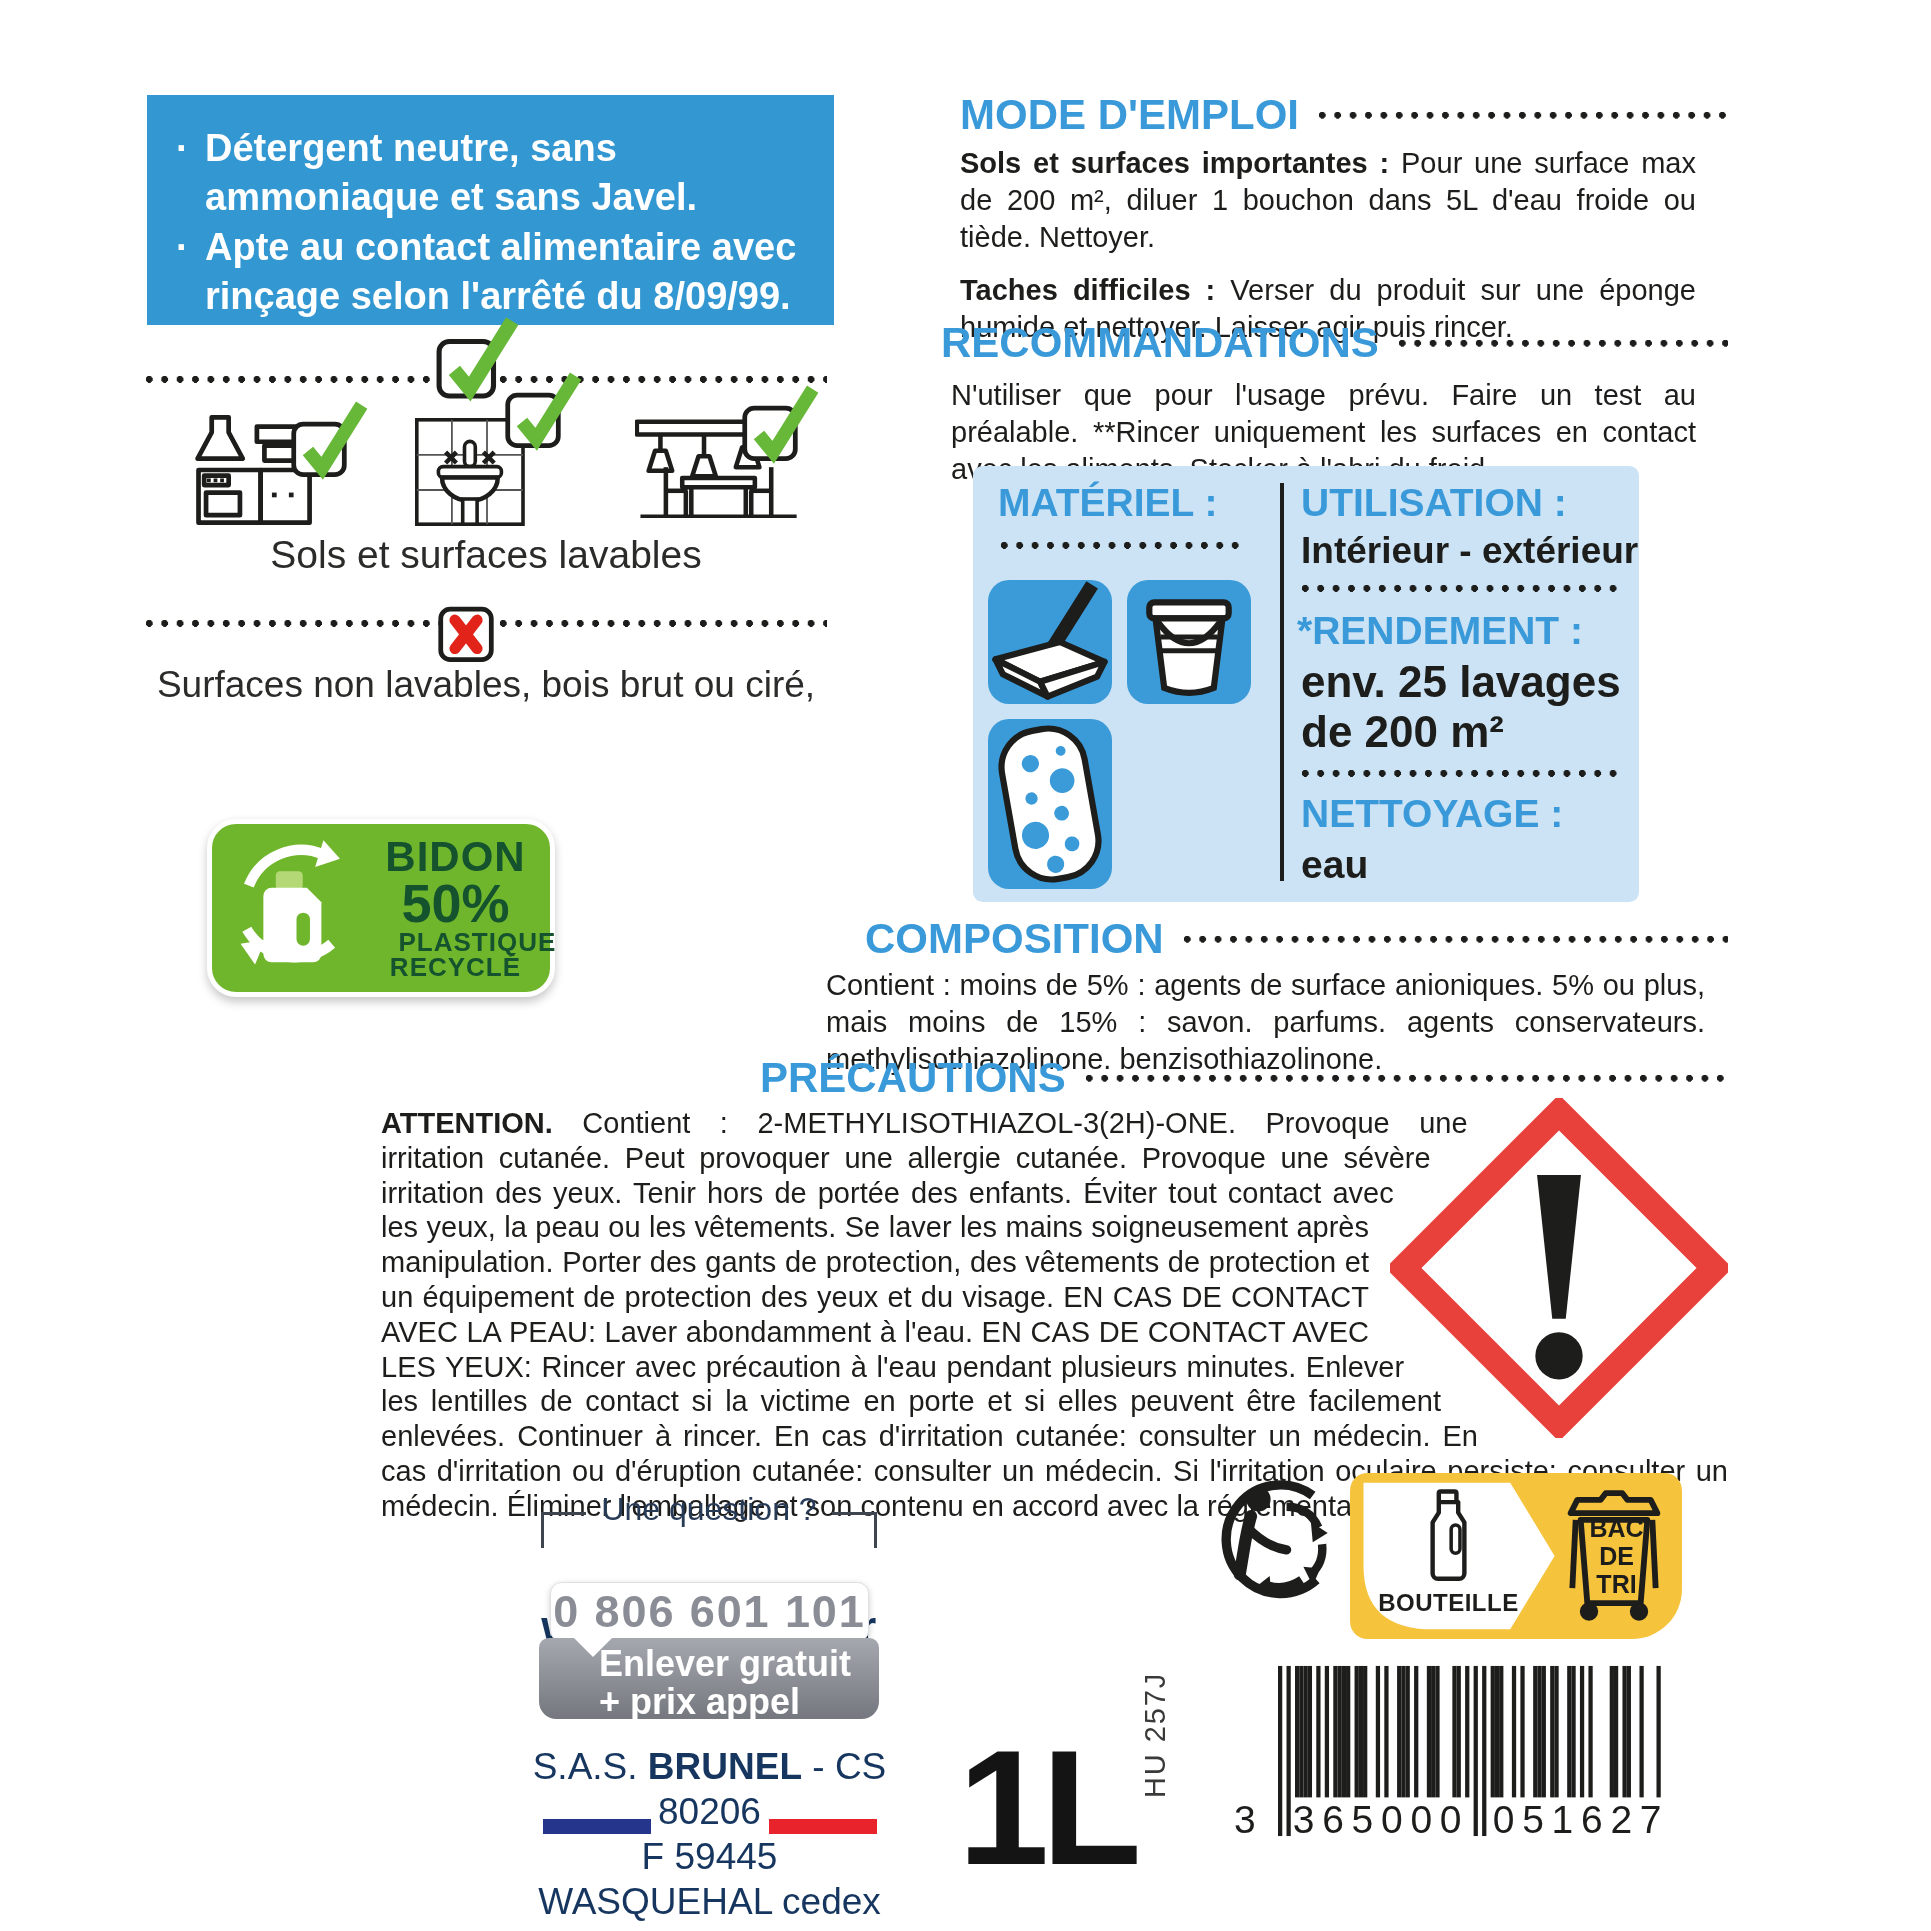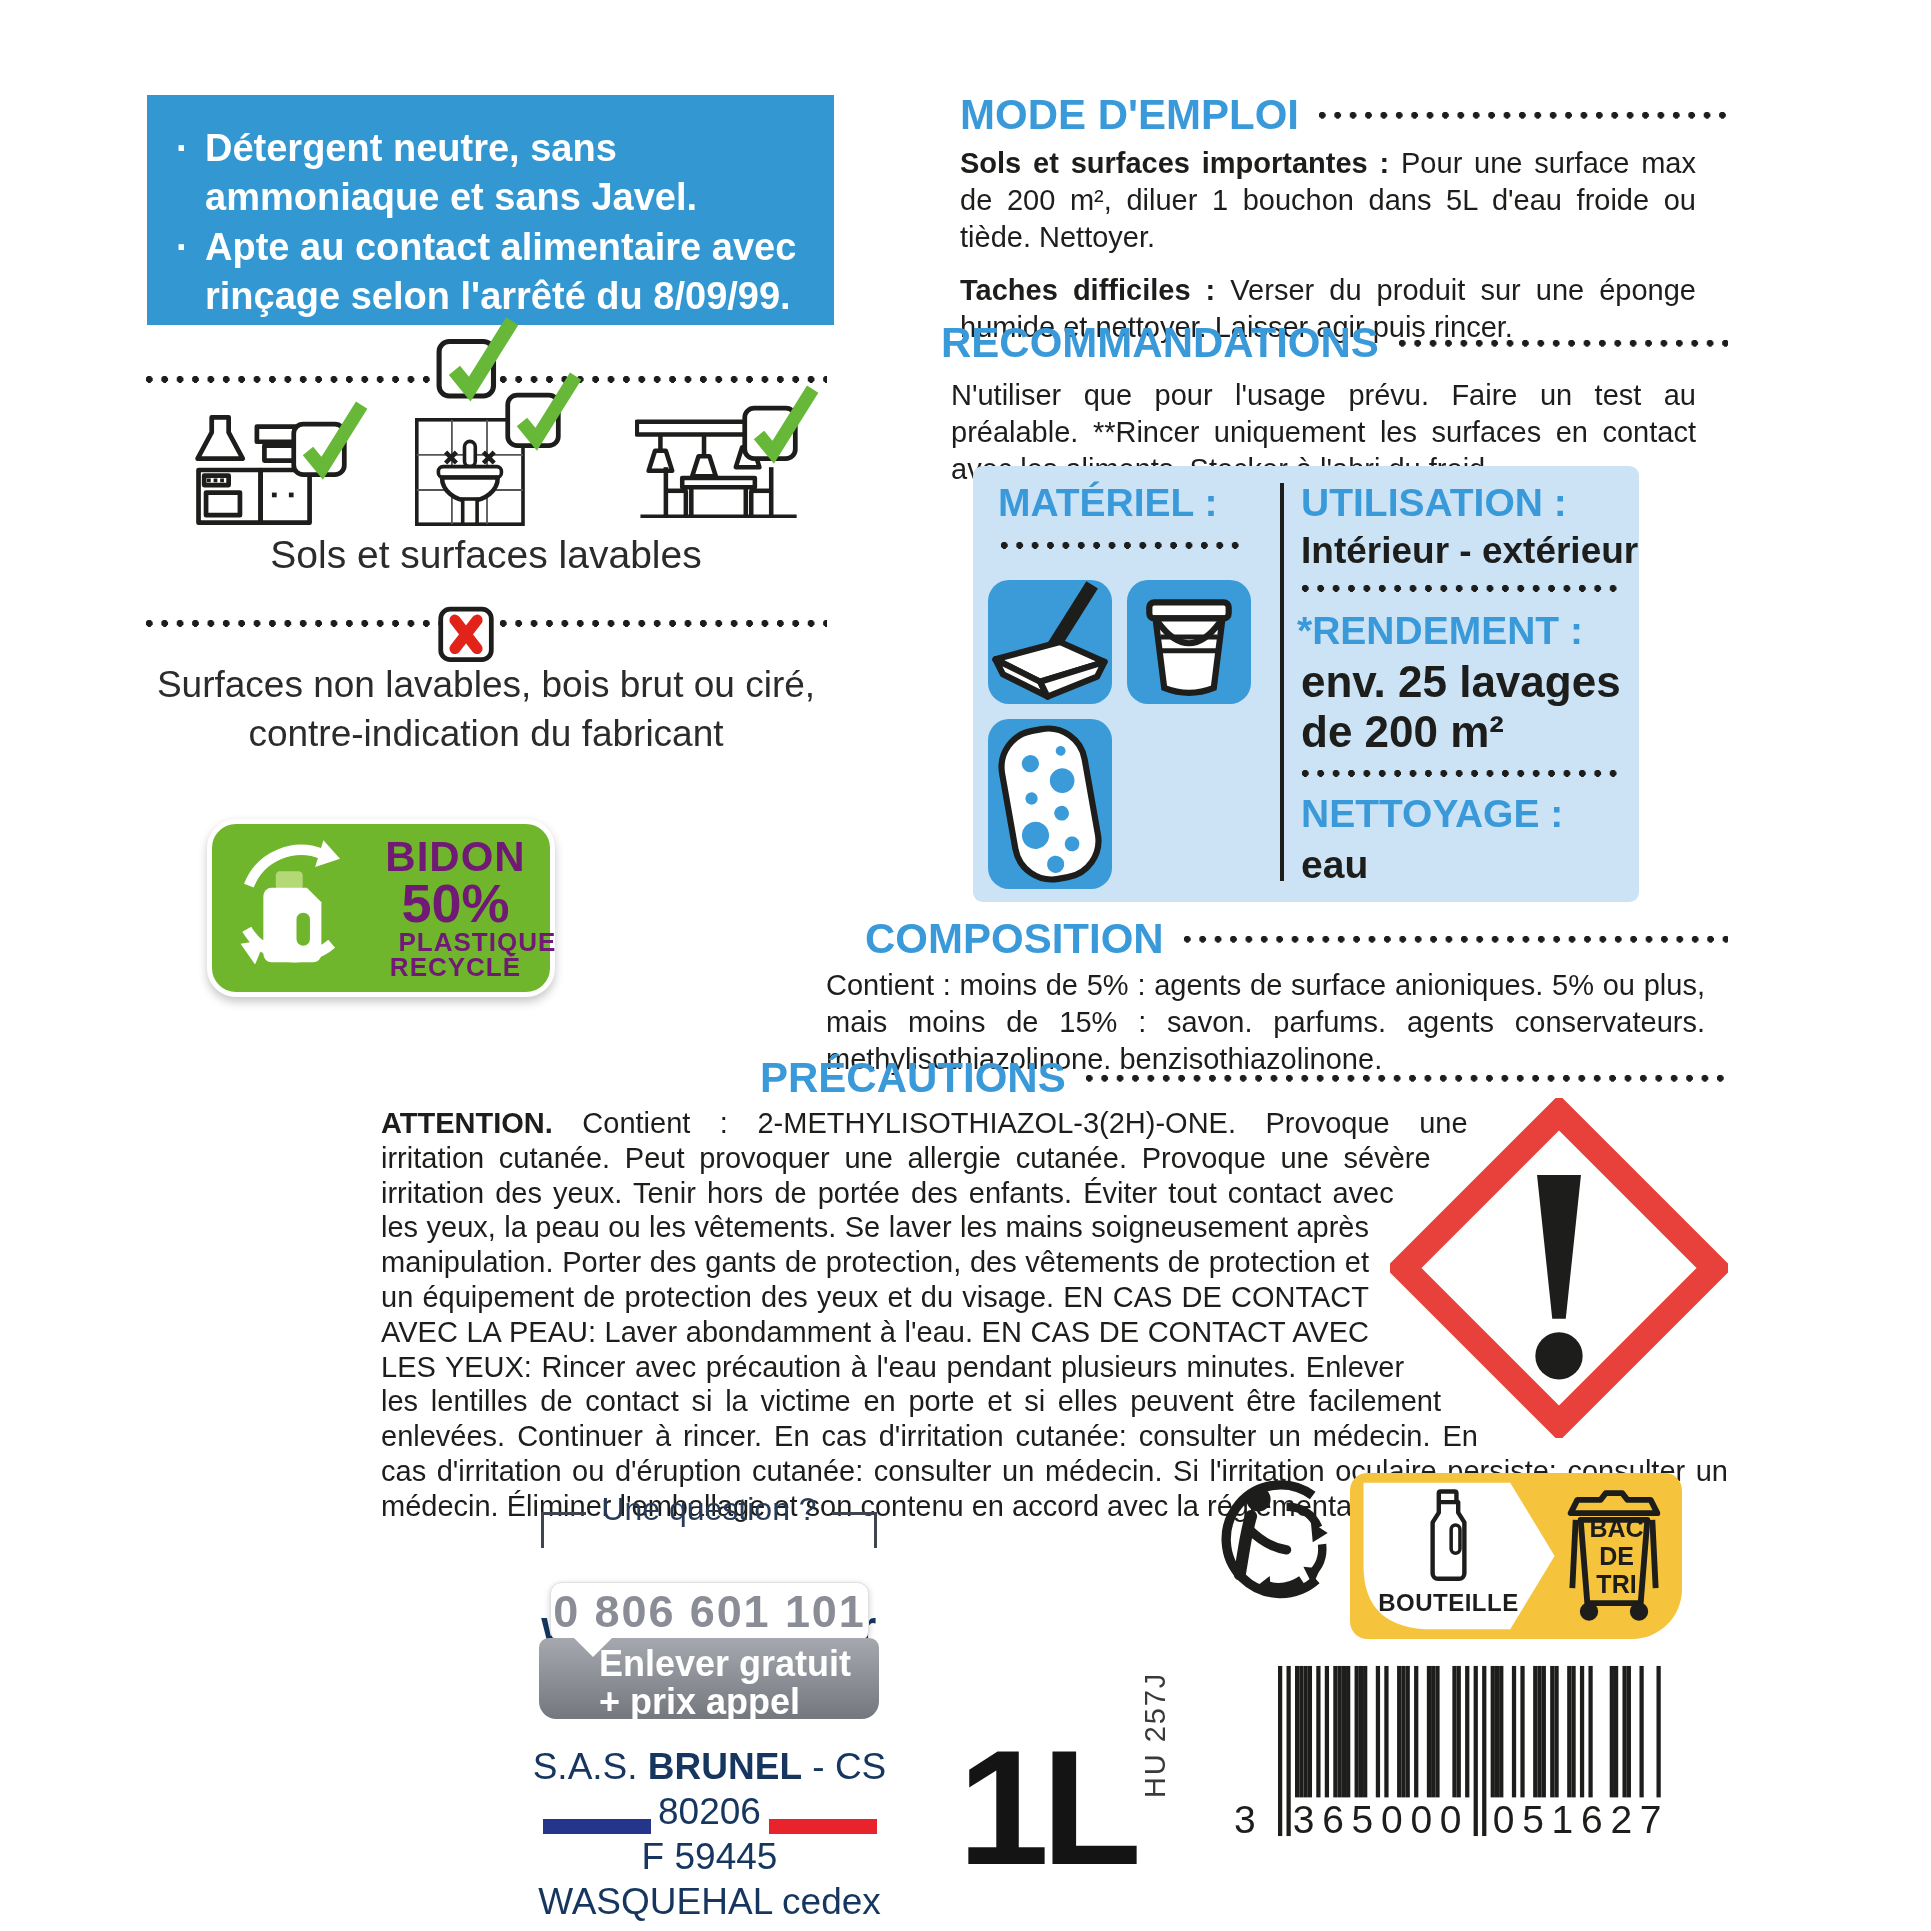--- a/index.html
+++ b/index.html
@@ -32,21 +32,21 @@
   .panel{left:973px;top:466px;width:666px;height:436px;background:#CBE3F4;border-radius:9.7px;}
   .panel-title{color:#3A9AD9;font-weight:700;font-size:39px;white-space:nowrap;}
   .panel-big{font-weight:700;font-size:39px;color:#1d1d1b;}
   .panel-divider{position:absolute;left:307px;top:17.4px;width:3.9px;height:398px;background:#1d1d1b;}
   .tile{position:absolute;background:#3B9BD9;border-radius:21px;}
   .tile svg{display:block;width:100%;height:100%;}
 
   
   .green-badge{left:207px;top:819px;width:348px;height:178px;background:#70B62C;border:5.8px solid #fff;
                border-radius:29px;box-shadow:0 4.8px 9.7px rgba(0,0,0,.22);box-sizing:border-box;display:flex;align-items:center;}
-  .gb-text{width:170px;text-align:center;color:#701a75;font-weight:800;line-height:0.98;margin-left:1.9px;}
+  .gb-text{width:170px;text-align:center;color:#14532d;font-weight:800;line-height:0.98;margin-left:1.9px;}
   .gb-l1{font-size:42px;letter-spacing:1px;}
   .gb-l2{font-size:54px;}
   .gb-l3{font-size:26px;letter-spacing:1px;margin-left:28px;}
   .gb-l4{font-size:26px;letter-spacing:1px;}
 
   
   .prec-txt{font-size:29px;line-height:1.2;text-align:justify;color:#1d1d1b;}
   .ghs-float{float:right;width:338px;height:340px;shape-outside:polygon(50% -6%,106% 50%,50% 106%,-6% 50%);
              shape-margin:15.4px;margin:-7.7px 0 5.8px 21px;}
 
@@ -172,21 +172,20 @@
   </svg>
 
   <div class="abs caption" style="left:145px;top:533px;width:682px;">Sols et surfaces lavables</div>
 
   <div class="abs dots" style="left:145px;top:619px;width:682px;"></div>
   <svg class="abs" style="left:436px;top:579px;" width="79" height="87" viewBox="0 0 100 110">
     <rect x="6" y="38" width="64" height="64" rx="12" fill="#fff" stroke="#1d1d1b" stroke-width="6"></rect>
     <path d="M24 52 L52 88 M52 52 L24 88" fill="none" stroke="#E2231A" stroke-width="14" stroke-linecap="round"></path>
   </svg>
   <div class="abs caption" style="left:145px;top:664px;width:682px;font-size:37px;">Surfaces non lavables, bois brut ou ciré,</div>
-  <div class="abs caption" style="left:145px;top:713px;width:682px;font-size:37px;">contre-indication du fabricant</div>
 
   <div class="abs green-badge">
     <svg width="145" height="145" viewBox="0 0 140 140" style="margin-left:11.6px;">
       <path d="M96 18 A54 54 0 0 0 24 48" fill="none" stroke="#fff" stroke-width="10"></path>
       <polygon points="96,4 112,22 88,30" fill="#fff"></polygon>
       <path d="M22 90 A54 54 0 0 0 104 104" fill="none" stroke="#fff" stroke-width="10"></path>
       <polygon points="30,124 16,104 40,100" fill="#fff"></polygon>
       <rect x="50" y="34" width="26" height="18" rx="4" fill="#B5D877"></rect>
       <path d="M46 50 h34 l14 14 v50 a8 8 0 0 1 -8 8 h-40 a8 8 0 0 1 -8 -8 v-56 a8 8 0 0 1 8 -8 z" fill="#fff"></path>
       <rect x="70" y="74" width="13" height="32" rx="6.5" fill="#70B62C"></rect>

